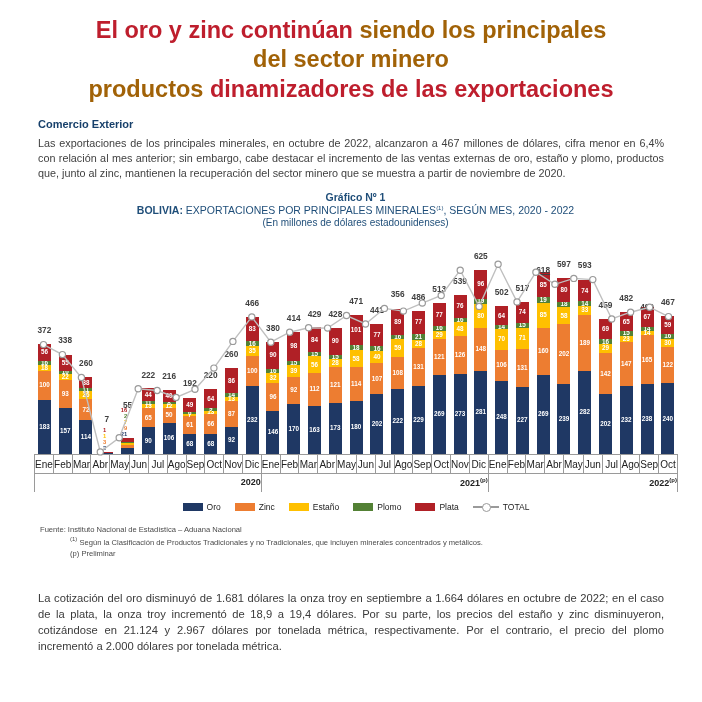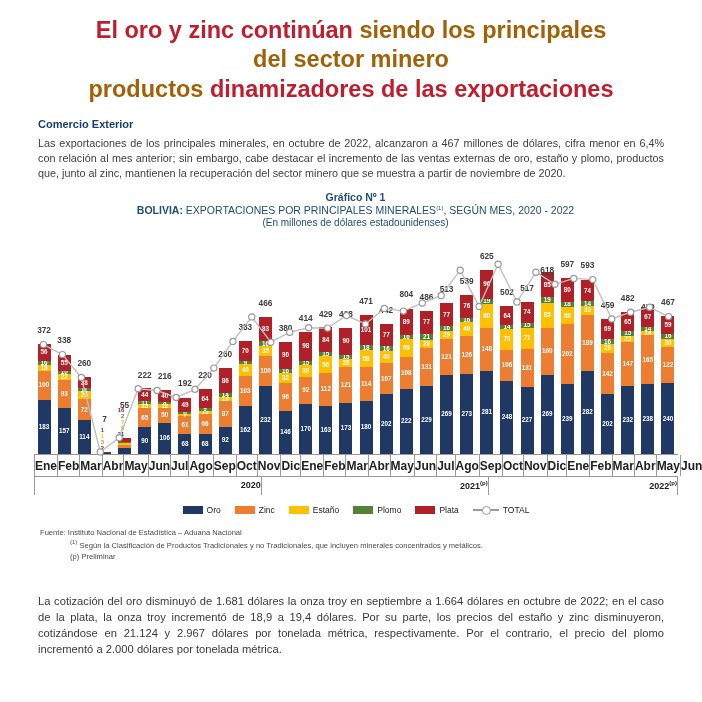--- a/index.html
+++ b/index.html
@@ -30,21 +30,21 @@
   .col{position:relative;flex:1;display:flex;justify-content:center;align-items:flex-end;}
   .bar{display:flex;flex-direction:column-reverse;width:13px;}
   .seg{position:relative;width:100%;}
   .seglb{position:absolute;left:-2px;right:-2px;top:50%;transform:translateY(-50%);text-align:center;color:#fff;font-size:6.3px;line-height:6.3px;font-weight:bold;}
   .tot{position:absolute;left:-5px;right:-5px;text-align:center;font-size:8.3px;font-weight:bold;color:#404040;z-index:4;}
   .side{position:absolute;right:52%;left:-6px;text-align:right;font-size:5.8px;line-height:6px;font-weight:bold;z-index:4;}
   .linelayer{position:absolute;left:0;right:0;bottom:0;height:200px;width:100%;z-index:3;pointer-events:none;overflow:visible;}
 
   
   .months{display:flex;border-top:1px solid #9a9a9a;border-bottom:1px solid #9a9a9a;}
-  .mcell{flex:1;border-left:1px solid #9a9a9a;text-align:center;font-size:12px;font-weight:bold;color:#222;padding:4px 0 3px 0;}
+  .mcell{flex:1;border-left:1px solid #9a9a9a;text-align:center;font-size:10px;font-weight:normal;color:#222;padding:4px 0 3px 0;}
   .mcell:last-child{border-right:1px solid #9a9a9a;}
   .years{display:flex;}
   .ygroup{border-left:1px solid #9a9a9a;text-align:right;font-size:9px;font-weight:bold;color:#222;padding:3px 0 4px 0;}
   .ygroup:last-child{border-right:1px solid #9a9a9a;}
 
   
   .legend{display:flex;justify-content:center;align-items:center;gap:14px;margin-top:10px;}
   .litem{display:flex;align-items:center;gap:4px;font-size:8.5px;color:#222;}
   .swatch{width:20px;height:8px;display:inline-block;}
   .tline{position:relative;width:26px;height:8px;}
@@ -268,181 +268,161 @@
               </div>
               <div class="seg" style="height: 4.11765px; background: rgb(83, 129, 53);">
                 <span class="seglb">14</span>
               </div>
               <div class="seg" style="height: 25.2941px; background: rgb(176, 32, 38);">
                 <span class="seglb">86</span>
               </div>
             </div>
           </div>
           <div class="col">
-            <div class="tot" style="bottom: 121.647px;">383</div>
-            <div class="bar">
-              <div class="seg" style="height: 47.6471px; background: rgb(31, 56, 100);">
-                <span class="seglb">162</span>
-              </div>
-              <div class="seg" style="height: 30.2941px; background: rgb(237, 125, 49);">
-                <span class="seglb">103</span>
+            <div class="tot" style="bottom: 146.059px;">466</div>
+            <div class="bar">
+              <div class="seg" style="height: 68.2353px; background: rgb(31, 56, 100);">
+                <span class="seglb">232</span>
+              </div>
+              <div class="seg" style="height: 29.4118px; background: rgb(237, 125, 49);">
+                <span class="seglb">100</span>
+              </div>
+              <div class="seg" style="height: 10.2941px; background: rgb(255, 192, 0);">
+                <span class="seglb">35</span>
+              </div>
+              <div class="seg" style="height: 4.70588px; background: rgb(83, 129, 53);">
+                <span class="seglb">16</span>
+              </div>
+              <div class="seg" style="height: 24.4118px; background: rgb(176, 32, 38);">
+                <span class="seglb">83</span>
+              </div>
+            </div>
+          </div>
+          <div class="col">
+            <div class="tot" style="bottom: 120.765px;">380</div>
+            <div class="bar">
+              <div class="seg" style="height: 42.9412px; background: rgb(31, 56, 100);">
+                <span class="seglb">146</span>
+              </div>
+              <div class="seg" style="height: 28.2353px; background: rgb(237, 125, 49);">
+                <span class="seglb">96</span>
+              </div>
+              <div class="seg" style="height: 9.41176px; background: rgb(255, 192, 0);">
+                <span class="seglb">32</span>
+              </div>
+              <div class="seg" style="height: 4.70588px; background: rgb(83, 129, 53);">
+                <span class="seglb">16</span>
+              </div>
+              <div class="seg" style="height: 26.4706px; background: rgb(176, 32, 38);">
+                <span class="seglb">90</span>
+              </div>
+            </div>
+          </div>
+          <div class="col">
+            <div class="tot" style="bottom: 130.765px;">414</div>
+            <div class="bar">
+              <div class="seg" style="height: 50px; background: rgb(31, 56, 100);">
+                <span class="seglb">170</span>
+              </div>
+              <div class="seg" style="height: 27.0588px; background: rgb(237, 125, 49);">
+                <span class="seglb">92</span>
+              </div>
+              <div class="seg" style="height: 11.4706px; background: rgb(255, 192, 0);">
+                <span class="seglb">39</span>
+              </div>
+              <div class="seg" style="height: 4.41176px; background: rgb(83, 129, 53);">
+                <span class="seglb">15</span>
+              </div>
+              <div class="seg" style="height: 28.8235px; background: rgb(176, 32, 38);">
+                <span class="seglb">98</span>
+              </div>
+            </div>
+          </div>
+          <div class="col">
+            <div class="tot" style="bottom: 135.176px;">429</div>
+            <div class="bar">
+              <div class="seg" style="height: 47.9412px; background: rgb(31, 56, 100);">
+                <span class="seglb">163</span>
+              </div>
+              <div class="seg" style="height: 32.9412px; background: rgb(237, 125, 49);">
+                <span class="seglb">112</span>
+              </div>
+              <div class="seg" style="height: 16.4706px; background: rgb(255, 192, 0);">
+                <span class="seglb">56</span>
+              </div>
+              <div class="seg" style="height: 4.41176px; background: rgb(83, 129, 53);">
+                <span class="seglb">15</span>
+              </div>
+              <div class="seg" style="height: 24.7059px; background: rgb(176, 32, 38);">
+                <span class="seglb">84</span>
+              </div>
+            </div>
+          </div>
+          <div class="col">
+            <div class="tot" style="bottom: 134.882px;">428</div>
+            <div class="bar">
+              <div class="seg" style="height: 50.8824px; background: rgb(31, 56, 100);">
+                <span class="seglb">173</span>
+              </div>
+              <div class="seg" style="height: 35.5882px; background: rgb(237, 125, 49);">
+                <span class="seglb">121</span>
+              </div>
+              <div class="seg" style="height: 8.23529px; background: rgb(255, 192, 0);">
+                <span class="seglb">28</span>
+              </div>
+              <div class="seg" style="height: 4.41176px; background: rgb(83, 129, 53);">
+                <span class="seglb">15</span>
+              </div>
+              <div class="seg" style="height: 26.4706px; background: rgb(176, 32, 38);">
+                <span class="seglb">90</span>
+              </div>
+            </div>
+          </div>
+          <div class="col">
+            <div class="tot" style="bottom: 147.529px;">471</div>
+            <div class="bar">
+              <div class="seg" style="height: 52.9412px; background: rgb(31, 56, 100);">
+                <span class="seglb">180</span>
+              </div>
+              <div class="seg" style="height: 33.5294px; background: rgb(237, 125, 49);">
+                <span class="seglb">114</span>
+              </div>
+              <div class="seg" style="height: 17.0588px; background: rgb(255, 192, 0);">
+                <span class="seglb">58</span>
+              </div>
+              <div class="seg" style="height: 5.29412px; background: rgb(83, 129, 53);">
+                <span class="seglb">18</span>
+              </div>
+              <div class="seg" style="height: 29.7059px; background: rgb(176, 32, 38);">
+                <span class="seglb">101</span>
+              </div>
+            </div>
+          </div>
+          <div class="col">
+            <div class="tot" style="bottom: 139px;">442</div>
+            <div class="bar">
+              <div class="seg" style="height: 59.4118px; background: rgb(31, 56, 100);">
+                <span class="seglb">202</span>
+              </div>
+              <div class="seg" style="height: 31.4706px; background: rgb(237, 125, 49);">
+                <span class="seglb">107</span>
               </div>
               <div class="seg" style="height: 11.7647px; background: rgb(255, 192, 0);">
                 <span class="seglb">40</span>
               </div>
-              <div class="seg" style="height: 2.64706px; background: rgb(83, 129, 53);">
-                <span class="seglb">9</span>
-              </div>
-              <div class="seg" style="height: 20.5882px; background: rgb(176, 32, 38);">
-                <span class="seglb">70</span>
-              </div>
-            </div>
-          </div>
-          <div class="col">
-            <div class="tot" style="bottom: 146.059px;">466</div>
-            <div class="bar">
-              <div class="seg" style="height: 68.2353px; background: rgb(31, 56, 100);">
-                <span class="seglb">232</span>
-              </div>
-              <div class="seg" style="height: 29.4118px; background: rgb(237, 125, 49);">
-                <span class="seglb">100</span>
-              </div>
-              <div class="seg" style="height: 10.2941px; background: rgb(255, 192, 0);">
-                <span class="seglb">35</span>
-              </div>
               <div class="seg" style="height: 4.70588px; background: rgb(83, 129, 53);">
                 <span class="seglb">16</span>
               </div>
-              <div class="seg" style="height: 24.4118px; background: rgb(176, 32, 38);">
-                <span class="seglb">83</span>
-              </div>
-            </div>
-          </div>
-          <div class="col">
-            <div class="tot" style="bottom: 120.765px;">380</div>
-            <div class="bar">
-              <div class="seg" style="height: 42.9412px; background: rgb(31, 56, 100);">
-                <span class="seglb">146</span>
-              </div>
-              <div class="seg" style="height: 28.2353px; background: rgb(237, 125, 49);">
-                <span class="seglb">96</span>
-              </div>
-              <div class="seg" style="height: 9.41176px; background: rgb(255, 192, 0);">
-                <span class="seglb">32</span>
-              </div>
-              <div class="seg" style="height: 4.70588px; background: rgb(83, 129, 53);">
-                <span class="seglb">16</span>
-              </div>
-              <div class="seg" style="height: 26.4706px; background: rgb(176, 32, 38);">
-                <span class="seglb">90</span>
-              </div>
-            </div>
-          </div>
-          <div class="col">
-            <div class="tot" style="bottom: 130.765px;">414</div>
-            <div class="bar">
-              <div class="seg" style="height: 50px; background: rgb(31, 56, 100);">
-                <span class="seglb">170</span>
-              </div>
-              <div class="seg" style="height: 27.0588px; background: rgb(237, 125, 49);">
-                <span class="seglb">92</span>
-              </div>
-              <div class="seg" style="height: 11.4706px; background: rgb(255, 192, 0);">
-                <span class="seglb">39</span>
-              </div>
-              <div class="seg" style="height: 4.41176px; background: rgb(83, 129, 53);">
-                <span class="seglb">15</span>
-              </div>
-              <div class="seg" style="height: 28.8235px; background: rgb(176, 32, 38);">
-                <span class="seglb">98</span>
-              </div>
-            </div>
-          </div>
-          <div class="col">
-            <div class="tot" style="bottom: 135.176px;">429</div>
-            <div class="bar">
-              <div class="seg" style="height: 47.9412px; background: rgb(31, 56, 100);">
-                <span class="seglb">163</span>
-              </div>
-              <div class="seg" style="height: 32.9412px; background: rgb(237, 125, 49);">
-                <span class="seglb">112</span>
-              </div>
-              <div class="seg" style="height: 16.4706px; background: rgb(255, 192, 0);">
-                <span class="seglb">56</span>
-              </div>
-              <div class="seg" style="height: 4.41176px; background: rgb(83, 129, 53);">
-                <span class="seglb">15</span>
-              </div>
-              <div class="seg" style="height: 24.7059px; background: rgb(176, 32, 38);">
-                <span class="seglb">84</span>
-              </div>
-            </div>
-          </div>
-          <div class="col">
-            <div class="tot" style="bottom: 134.882px;">428</div>
-            <div class="bar">
-              <div class="seg" style="height: 50.8824px; background: rgb(31, 56, 100);">
-                <span class="seglb">173</span>
-              </div>
-              <div class="seg" style="height: 35.5882px; background: rgb(237, 125, 49);">
-                <span class="seglb">121</span>
-              </div>
-              <div class="seg" style="height: 8.23529px; background: rgb(255, 192, 0);">
-                <span class="seglb">28</span>
-              </div>
-              <div class="seg" style="height: 4.41176px; background: rgb(83, 129, 53);">
-                <span class="seglb">15</span>
-              </div>
-              <div class="seg" style="height: 26.4706px; background: rgb(176, 32, 38);">
-                <span class="seglb">90</span>
-              </div>
-            </div>
-          </div>
-          <div class="col">
-            <div class="tot" style="bottom: 147.529px;">471</div>
-            <div class="bar">
-              <div class="seg" style="height: 52.9412px; background: rgb(31, 56, 100);">
-                <span class="seglb">180</span>
-              </div>
-              <div class="seg" style="height: 33.5294px; background: rgb(237, 125, 49);">
-                <span class="seglb">114</span>
-              </div>
-              <div class="seg" style="height: 17.0588px; background: rgb(255, 192, 0);">
-                <span class="seglb">58</span>
-              </div>
-              <div class="seg" style="height: 5.29412px; background: rgb(83, 129, 53);">
-                <span class="seglb">18</span>
-              </div>
-              <div class="seg" style="height: 29.7059px; background: rgb(176, 32, 38);">
-                <span class="seglb">101</span>
-              </div>
-            </div>
-          </div>
-          <div class="col">
-            <div class="tot" style="bottom: 139px;">442</div>
-            <div class="bar">
-              <div class="seg" style="height: 59.4118px; background: rgb(31, 56, 100);">
-                <span class="seglb">202</span>
-              </div>
-              <div class="seg" style="height: 31.4706px; background: rgb(237, 125, 49);">
-                <span class="seglb">107</span>
-              </div>
-              <div class="seg" style="height: 11.7647px; background: rgb(255, 192, 0);">
-                <span class="seglb">40</span>
-              </div>
-              <div class="seg" style="height: 4.70588px; background: rgb(83, 129, 53);">
-                <span class="seglb">16</span>
-              </div>
               <div class="seg" style="height: 22.6471px; background: rgb(176, 32, 38);">
                 <span class="seglb">77</span>
               </div>
             </div>
           </div>
           <div class="col">
-            <div class="tot" style="bottom: 154.588px;">804</div>
+            <div class="tot" style="bottom: 154.588px;">356</div>
             <div class="bar">
               <div class="seg" style="height: 65.2941px; background: rgb(31, 56, 100);">
                 <span class="seglb">222</span>
               </div>
               <div class="seg" style="height: 31.7647px; background: rgb(237, 125, 49);">
                 <span class="seglb">108</span>
               </div>
               <div class="seg" style="height: 17.3529px; background: rgb(255, 192, 0);">
                 <span class="seglb">59</span>
               </div>

